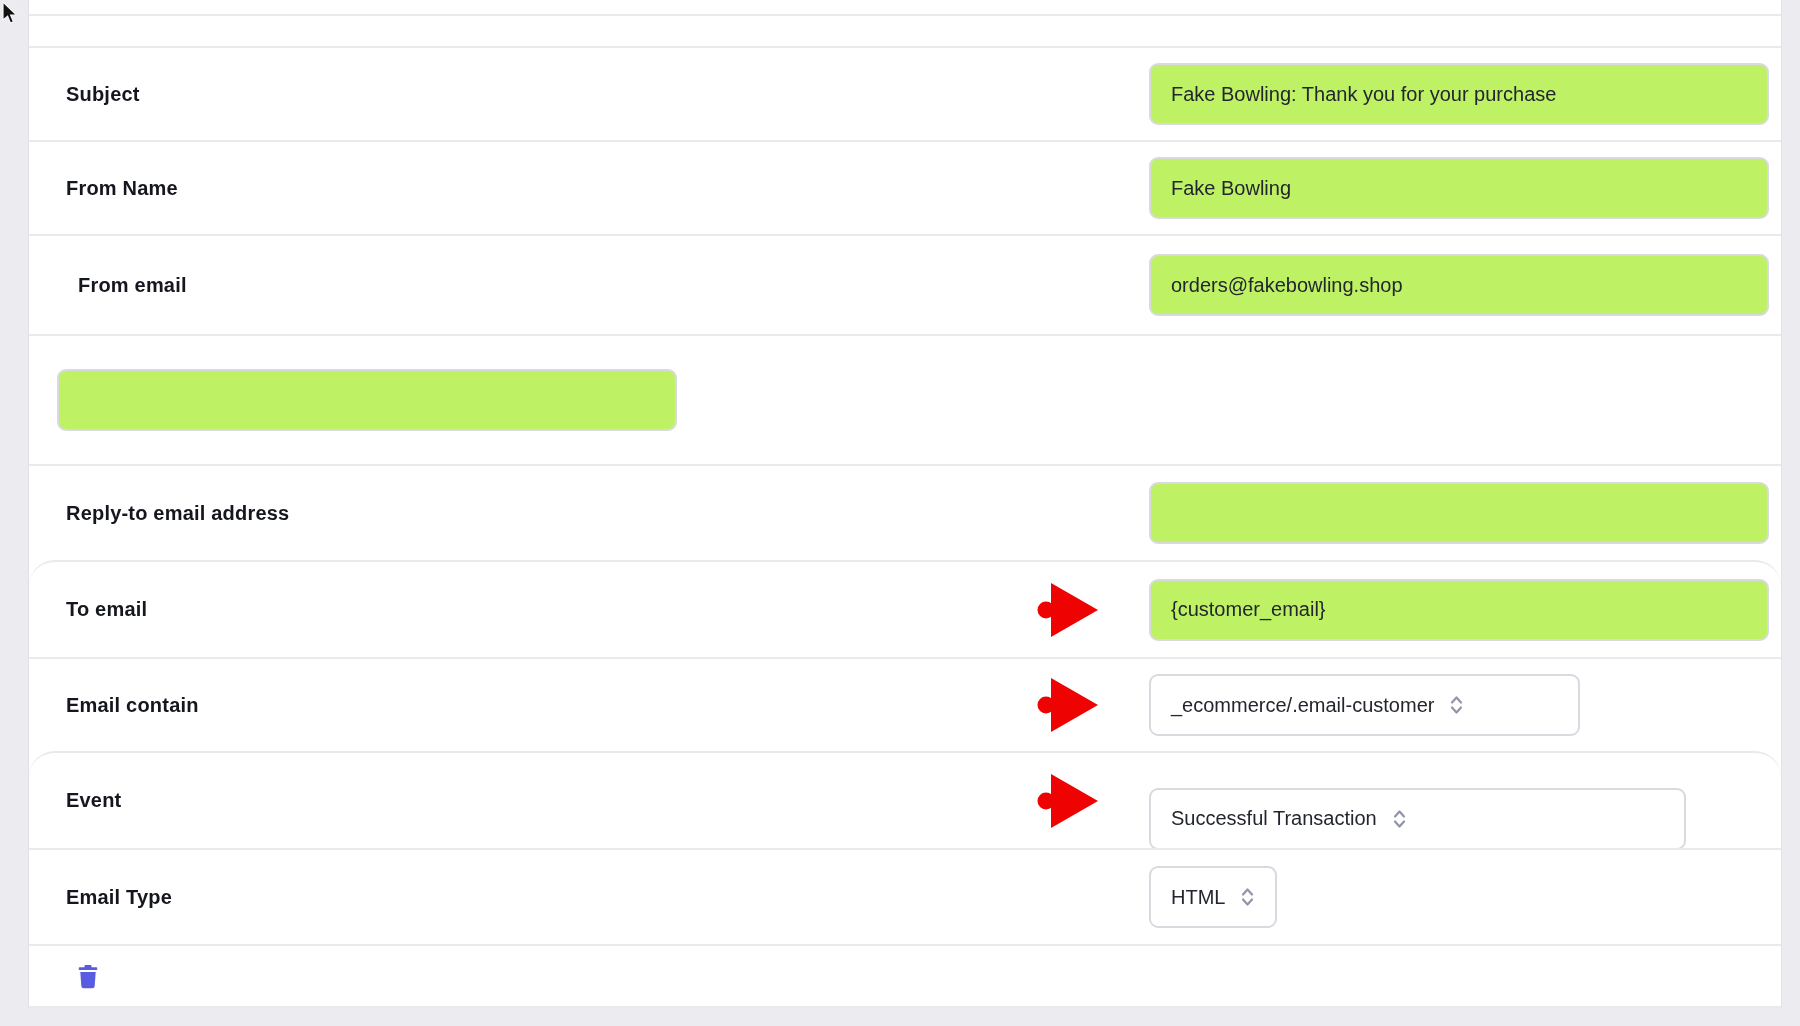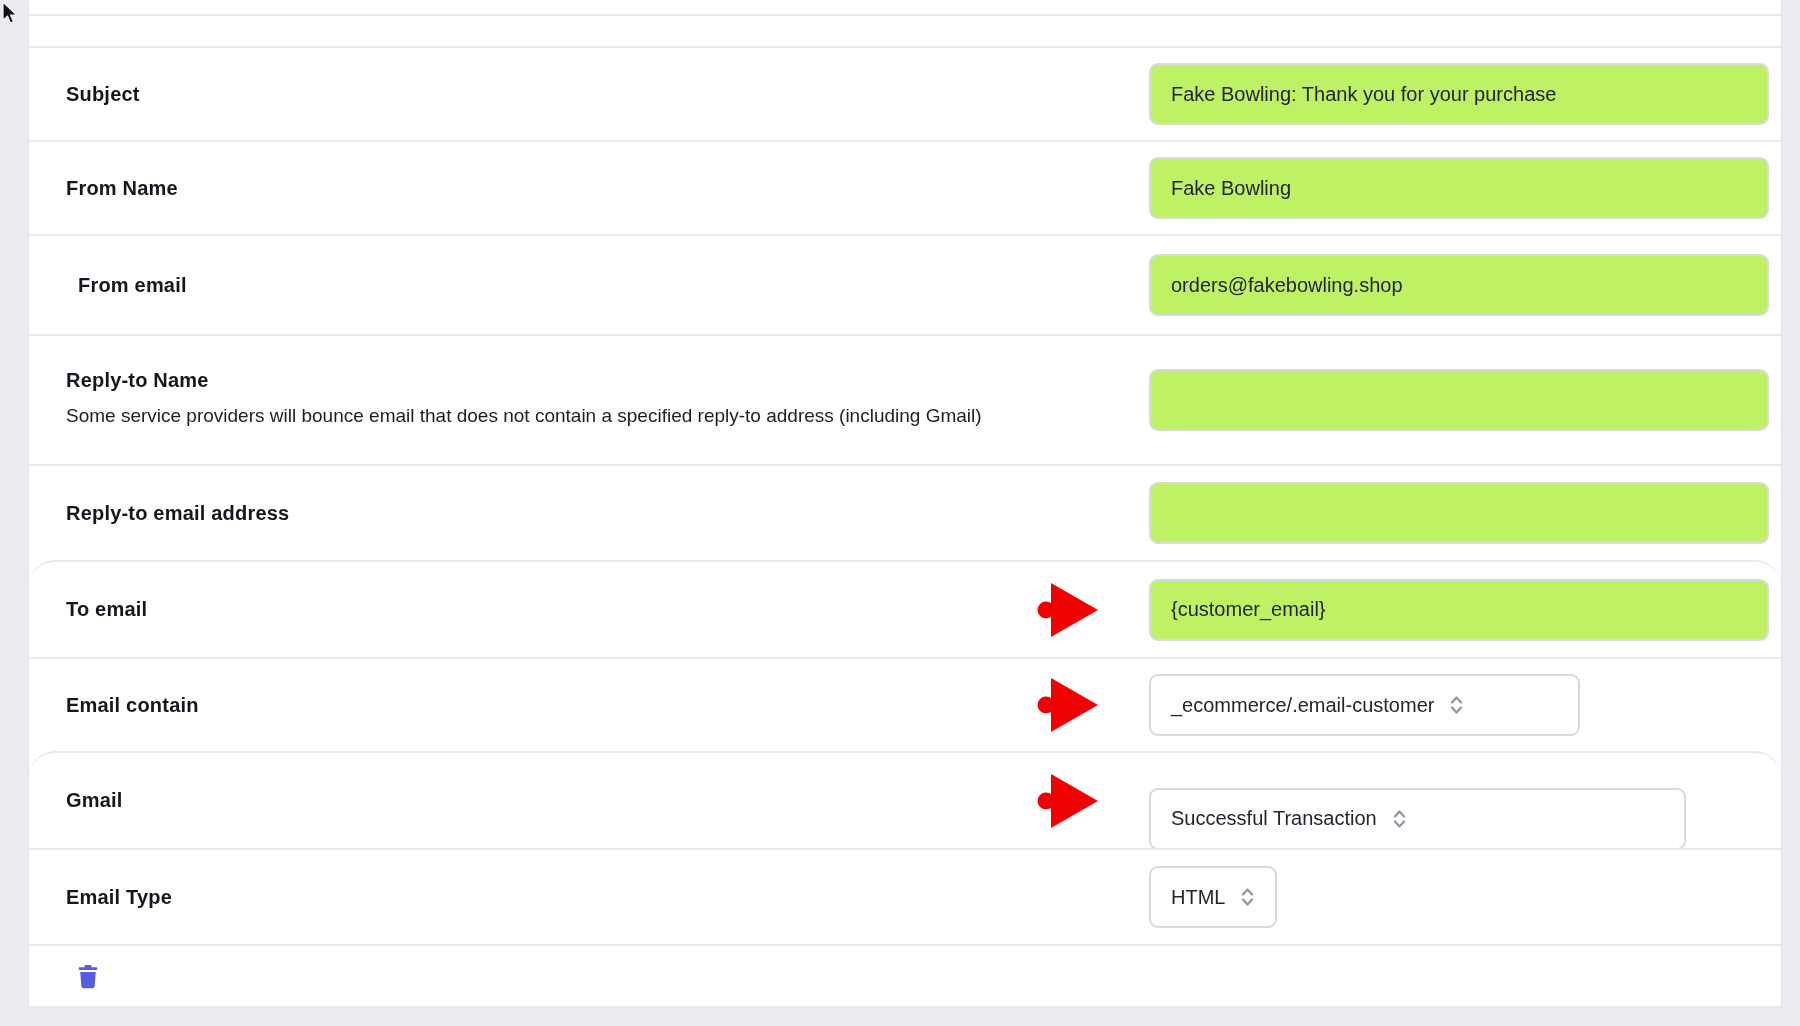--- a/index.html
+++ b/index.html
@@ -121,24 +121,20 @@
   <div class="frow r2">
     <div class="label-cell">
       <div class="label">From email</div>
     </div>
     <div class="control-cell">
       <input class="txt" type="text" value="orders@fakebowling.shop" style="">
     </div>
   </div>
 
   <div class="frow r3">
-    <div class="label-cell">
-      <div class="label">Reply-to Name</div>
-      <div class="help">Some service providers will bounce email that does not contain a specified reply-to address (including Gmail)</div>
-    </div>
     <div class="control-cell">
       <input class="txt" type="text" value="" style="">
     </div>
   </div>
 
   <div class="frow r4">
     <div class="label-cell">
       <div class="label">Reply-to email address</div>
     </div>
     <div class="control-cell">
@@ -173,21 +169,21 @@
         <svg class="caret" viewBox="0 0 17 24">
           <path d="M4 9.5 L8.5 4.5 L13 9.5"></path>
           <path d="M4 14.5 L8.5 19.5 L13 14.5"></path>
         </svg>
       </div>
     </div>
   </div>
 
   <div class="frow r7">
     <div class="label-cell">
-      <div class="label">Gmail</div>
+      <div class="label">Event</div>
     </div>
     <svg class="red-arrow" viewBox="0 0 62 56">
       <circle cx="9" cy="28" r="8.5"></circle>
       <polygon points="14,1 61,28 14,55"></polygon>
     </svg>
     <div class="control-cell">
       <div class="selectbox w-event">
         <span>Successful Transaction</span>
         <svg class="caret" viewBox="0 0 17 24">
           <path d="M4 9.5 L8.5 4.5 L13 9.5"></path>

